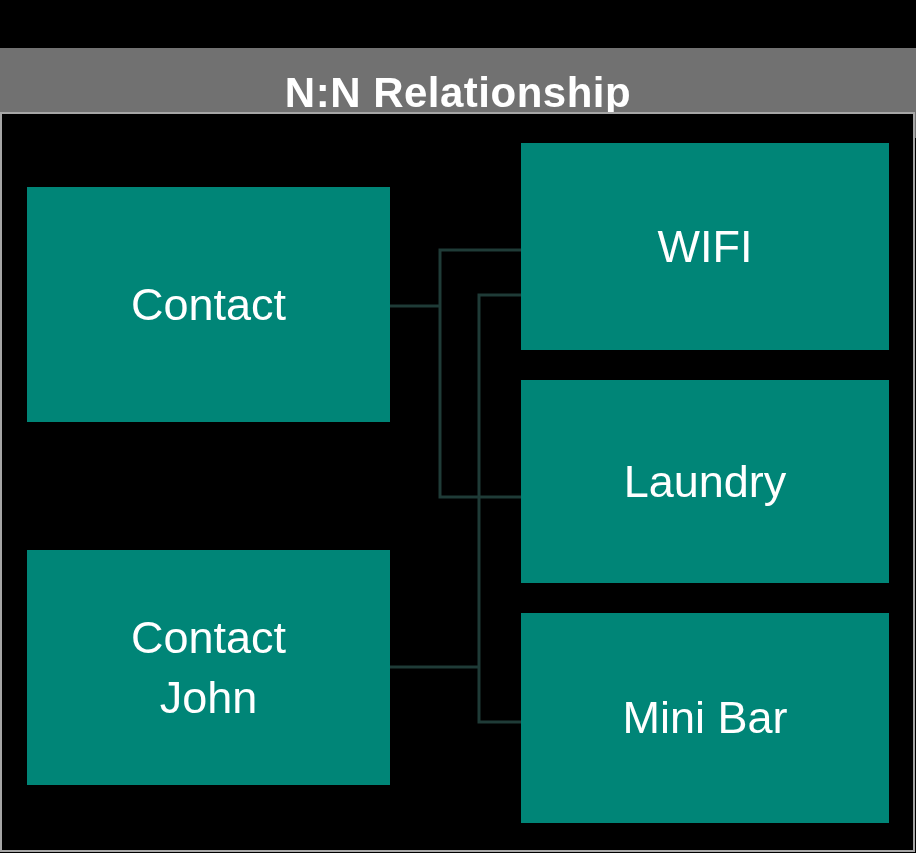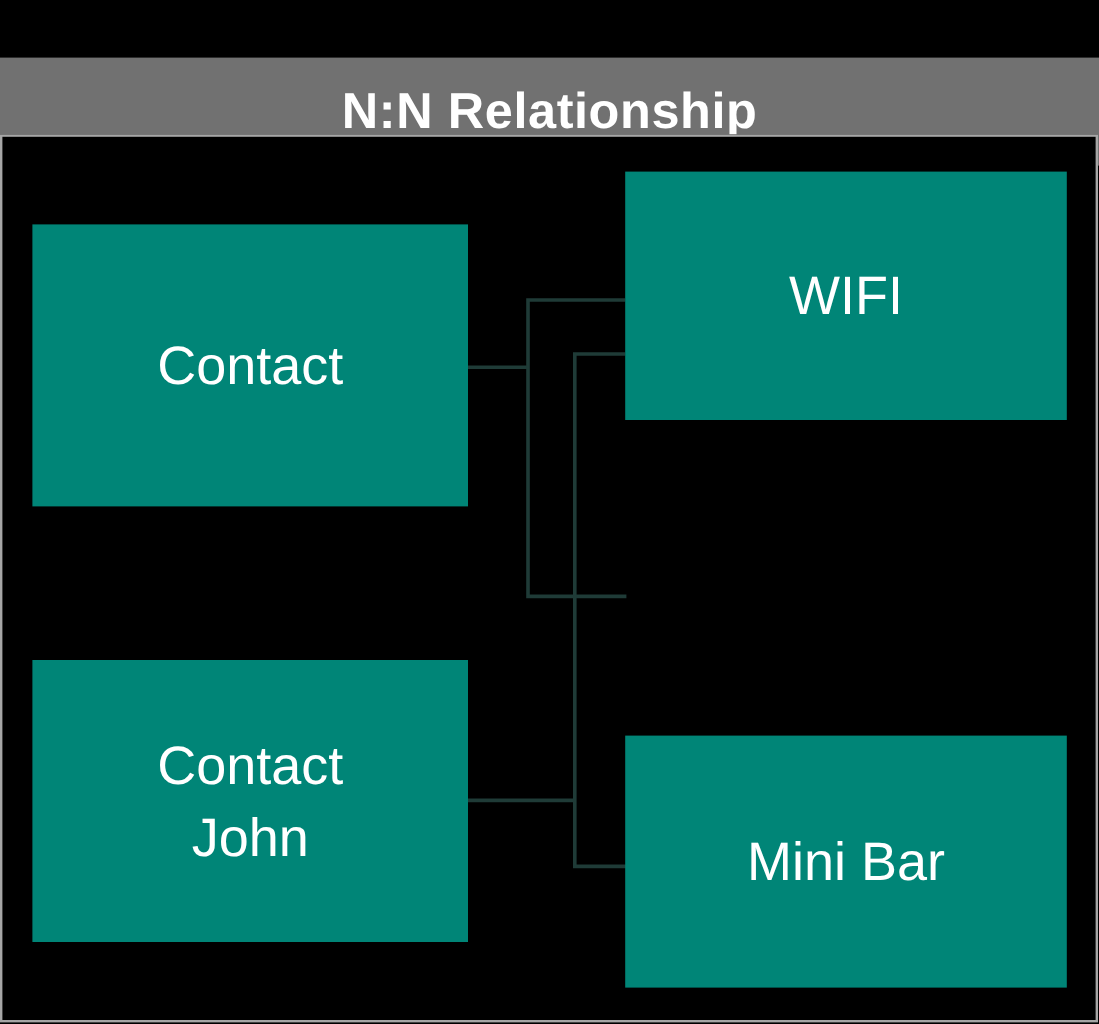--- a/index.html
+++ b/index.html
@@ -92,18 +92,21 @@
 
   <div class="node" id="node-contact-mary">
     <span class="line">Contact</span>
     <span class="line">John</span>
   </div>
 
   <div class="node" id="node-wifi">
     <span class="line">WIFI</span>
   </div>
 
+  <div class="node" id="node-laundry">
+    <span class="line">Laundry</span>
+  </div>
 
   <div class="node" id="node-mini-bar">
     <span class="line">Mini Bar</span>
   </div>
 
 </div>
 
 </body></html>

